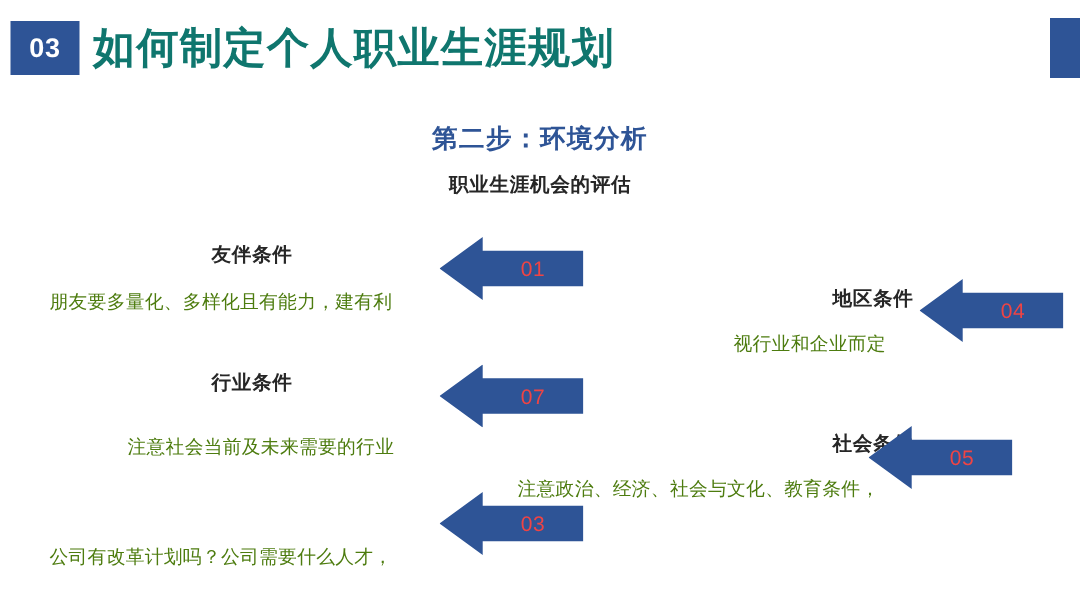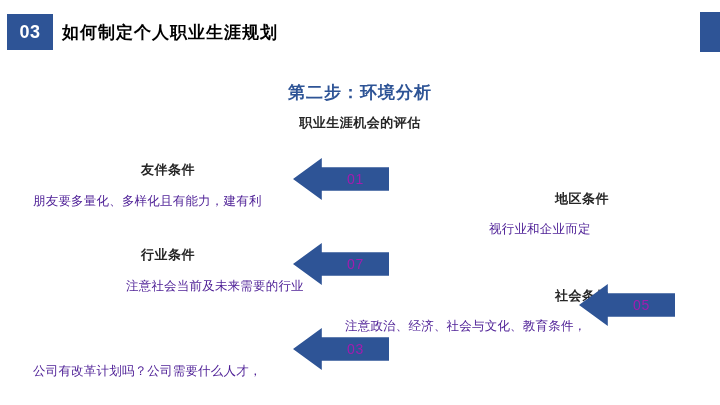--- a/index.html
+++ b/index.html
@@ -39,23 +39,23 @@
     justify-content: center;
     letter-spacing: 0.5px;
   }
   .header-title {
     position: absolute;
     left: 62px;
     top: 14px;
     height: 36px;
     display: flex;
     align-items: center;
-    font-size: 17px;
-    font-weight: bold;
-    color: #000000;
+    font-size: 28px;
+    font-weight: bold;
+    color: #0f766e;
     letter-spacing: 1px;
     white-space: nowrap;
     text-align: right;
   }
   .header-right-bar {
     position: absolute;
     left: 700px;
     top: 12px;
     width: 20px;
     height: 40px;
@@ -117,38 +117,38 @@
   }
   .arrow .num {
     position: absolute;
     left: 30%;
     top: 0;
     width: 70%;
     height: 42px;
     display: flex;
     align-items: center;
     justify-content: center;
-    color: #a21caf;
+    color: #ef4444;
     font-size: 14px;
     letter-spacing: 0.5px;
   }
 
   
   .item-title {
     position: absolute;
     font-size: 13px;
     font-weight: bold;
     color: #262626;
     white-space: nowrap;
     letter-spacing: 0.5px;
   }
   .item-desc {
     position: absolute;
     font-size: 12.5px;
-    color: #4c1d95;
+    color: #4d7c0f;
     white-space: nowrap;
     letter-spacing: 0.2px;
   }
   .ta-right { text-align: right; }
 </style>
 </head>
 <body>
 
 <div class="slide">
 
@@ -161,36 +161,41 @@
 
   <div class="item-title" style="left:141px; top:161px; width:146px;">友伴条件</div>
   <div class="item-desc" style="left:33px; top:193px;">朋友要多量化、多样化且有能力，建有利</div>
   <div class="arrow" style="left:293px; top:158px;">
     <div class="shadow"></div>
     <div class="shape"></div>
     <div class="num">01</div>
   </div>
 
   <div class="item-title" style="left:141px; top:246px; width:146px;">行业条件</div>
-  <div class="item-desc" style="left:85px; top:278px;margin-left:41px;">注意社会当前及未来需要的行业</div>
+  <div class="item-desc" style="left:85px; top:290px;">注意社会当前及未来需要的行业</div>
   <div class="arrow" style="left:293px; top:243px;">
     <div class="shadow"></div>
     <div class="shape"></div>
     <div class="num">07</div>
   </div>
 
   <div class="item-desc" style="left:33px; top:363px;">公司有改革计划吗？公司需要什么人才，</div>
   <div class="arrow" style="left:293px; top:328px;">
     <div class="shadow"></div>
     <div class="shape"></div>
     <div class="num">03</div>
   </div>
 
   <div class="item-title ta-right" style="left:463px; top:190px; width:146px;">地区条件</div>
   <div class="item-desc" style="left:489px; top:221px;">视行业和企业而定</div>
+  <div class="arrow" style="left:613px; top:186px;">
+    <div class="shadow"></div>
+    <div class="shape"></div>
+    <div class="num">04</div>
+  </div>
 
   <div class="item-title ta-right" style="left:463px; top:287px; width:146px;">社会条件</div>
   <div class="item-desc" style="left:345px; top:318px;">注意政治、经济、社会与文化、教育条件，</div>
   <div class="arrow" style="left:579px; top:284px;">
     <div class="shadow"></div>
     <div class="shape"></div>
     <div class="num">05</div>
   </div>
 
 </div>

